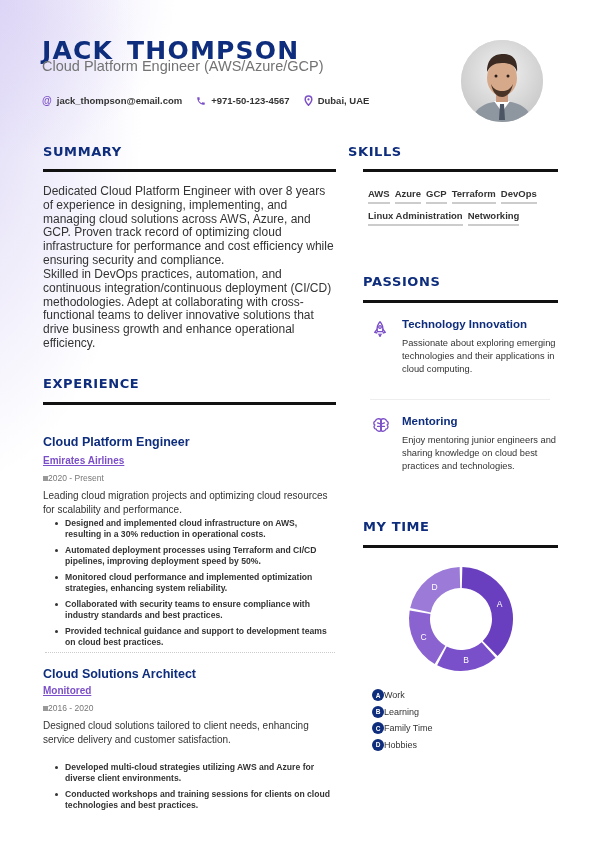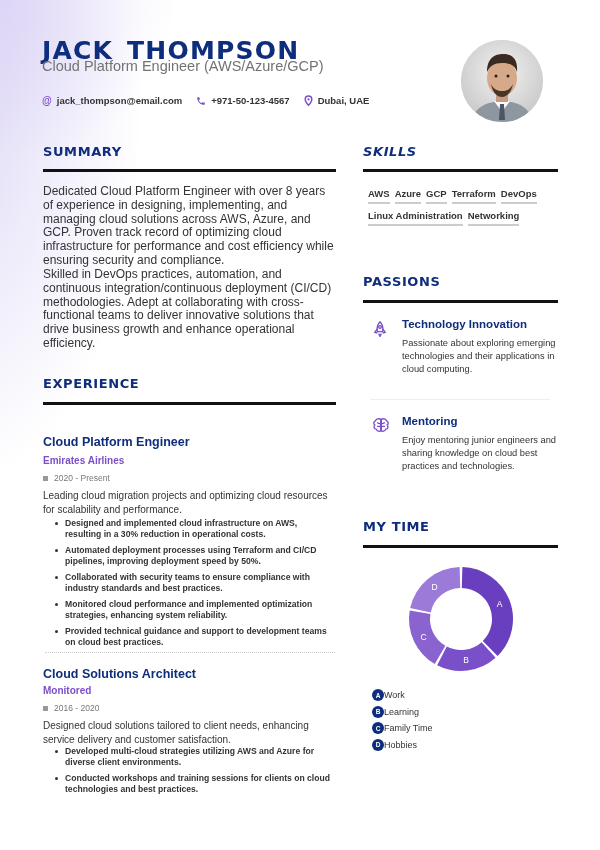--- a/index.html
+++ b/index.html
@@ -53,22 +53,22 @@
   .sec-rule { position: absolute; height: 3px; background: #111; }
 
   .para {
     position: absolute; left: 43px; width: 292px;
     font-size: 12px; line-height: 13.8px; color: #333;
   }
 
   
   .exp { position: absolute; left: 43px; width: 292px; }
   .exp-role { font-size: 12.5px; font-weight: bold; color: #0e2d7c; }
-  .exp-co { font-size: 10px; font-weight: bold; color: #7b4fc7; margin-top: 6px; }
-  .exp-date { font-size: 8.5px; color: #777; margin-top: 7px; display: flex; align-items: center; gap: 6px; }
+  .exp-co { font-size: 10px; font-weight: bold; color: #7b4fc7; margin-top: 6px; text-decoration: underline; }
+  .exp-date { font-size: 8.5px; color: #777; margin-top: 7px; display: flex; align-items: center; }
   .exp-date .cal { width: 5px; height: 5px; background: #999; display: inline-block; }
   .exp-desc { font-size: 10px; line-height: 13.5px; color: #333; margin-top: 6px; }
   .exp-bullets { list-style: none; margin-top: 2px; padding-left: 10px; font-weight: bold; }
   .exp-bullets li {
     font-size: 8.6px; line-height: 11px; color: #333; position: relative;
     padding-left: 12px; margin-bottom: 5px;
   }
   .exp-bullets li::before {
     content: ""; position: absolute; left: 2px; top: 4px; width: 3px; height: 3px;
     border-radius: 50%; background: #333;
@@ -168,43 +168,43 @@
     <div class="exp-role">Cloud Platform Engineer</div>
     <div class="exp-co">Emirates Airlines</div>
     <div class="exp-date">
       <span class="cal"></span>
       <span>2020 - Present</span>
     </div>
     <div class="exp-desc">Leading cloud migration projects and optimizing cloud resources for scalability and performance.</div>
     <ul class="exp-bullets">
       <li>Designed and implemented cloud infrastructure on AWS, resulting in a 30% reduction in operational costs.</li>
       <li>Automated deployment processes using Terraform and CI/CD pipelines, improving deployment speed by 50%.</li>
+      <li>Monitored cloud performance and implemented optimization strategies, enhancing system reliability.</li>
       <li>Collaborated with security teams to ensure compliance with industry standards and best practices.</li>
-      <li>Monitored cloud performance and implemented optimization strategies, enhancing system reliability.</li>
       <li>Provided technical guidance and support to development teams on cloud best practices.</li>
     </ul>
   </div>
 
   <div class="dotted-sep"></div>
 
   <div class="exp" style="top:667px;">
     <div class="exp-role">Cloud Solutions Architect</div>
     <div class="exp-co" style="margin-top:4px;">Monitored</div>
     <div class="exp-date">
       <span class="cal"></span>
       <span>2016 - 2020</span>
     </div>
     <div class="exp-desc">Designed cloud solutions tailored to client needs, enhancing service delivery and customer satisfaction.</div>
-    <ul class="exp-bullets" style="margin-top:0;">
+    <ul class="exp-bullets" style="margin-top:16px;">
       <li>Developed multi-cloud strategies utilizing AWS and Azure for diverse client environments.</li>
       <li>Conducted workshops and training sessions for clients on cloud technologies and best practices.</li>
     </ul>
   </div>
 
-  <div class="sec-h" style="left:363px; top:144px;font-style:italic;">SKILLS</div>
+  <div class="sec-h" style="left:348px; top:144px;">SKILLS</div>
   <div class="sec-rule" style="left:363px; top:169px; width:195px;"></div>
   <div class="skills">
     <span class="skill">AWS</span>
     <span class="skill">Azure</span>
     <span class="skill">GCP</span>
     <span class="skill">Terraform</span>
     <span class="skill">DevOps</span>
     <span class="skill">Linux Administration</span>
     <span class="skill">Networking</span>
   </div>

